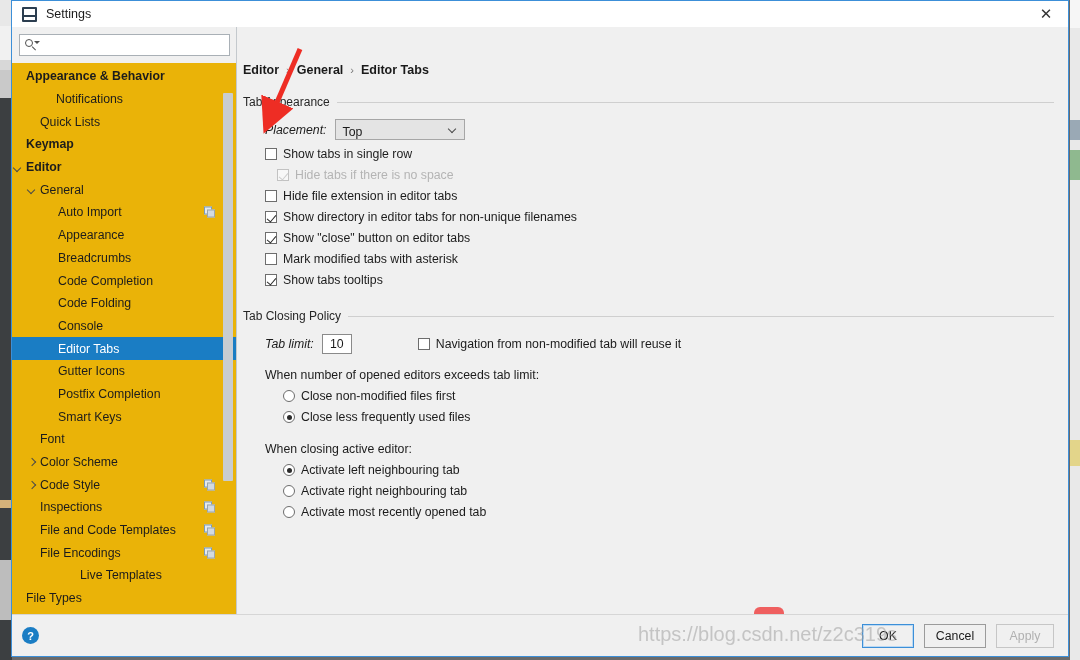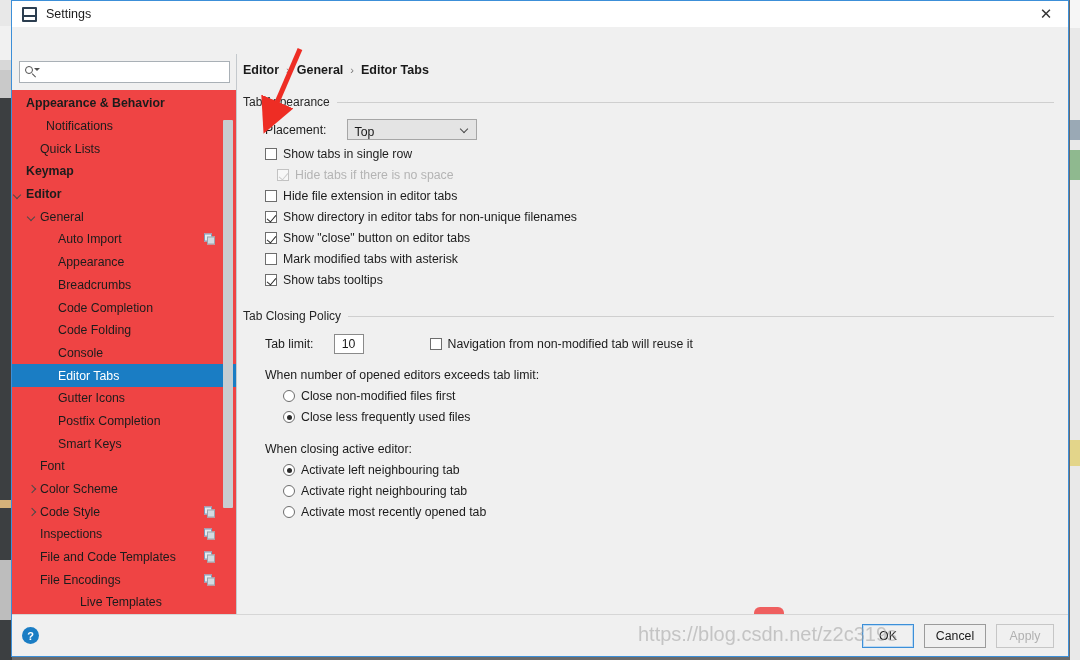--- a/index.html
+++ b/index.html
@@ -52,24 +52,23 @@
   #title-text { margin-left:9px; font-size:12.5px; color:#1a1a1a; }
   #close-btn {
     position:absolute; right:0; top:0; width:44px; height:26px;
     display:flex; align-items:center; justify-content:center;
     font-size:15px; color:#333; cursor:pointer;
   }
   #body-area { flex:1; display:flex; position:relative; min-height:0; }
 
   
   #sidebar {
-    width:225px; background:#ef4444; position:relative;
+    width:225px; background:#eab308; position:relative;
     display:flex; flex-direction:column; flex:0 0 225px;
     border-right:1px solid #c4c9cd;
-    margin-top:27px;
   }
   #search-wrap { padding:7px 6px 7px 7px; background:#f0f0f0; }
   #search-box {
     height:22px; background:#ffffff; border:1px solid #a9b0b6;
     display:flex; align-items:center; padding-left:5px;
   }
   #search-icon { width:13px; height:13px; position:relative; flex:0 0 13px; }
   #search-icon .lens {
     position:absolute; left:0; top:0; width:8px; height:8px;
     border:1.4px solid #505050; border-radius:50%;
@@ -147,21 +146,21 @@
 
   .group { margin-top:18px; position:relative; }
   .group-title {
     position:relative; display:flex; align-items:center;
     font-size:12px; color:#262626;
   }
   .group-title .label { padding-right:7px; background:#f0f0f0; white-space:nowrap;}
   .group-title .rule { flex:1; height:1px; background:#cfcfcf; }
 
   .field-row { display:flex; align-items:center; margin-top:10px; padding-left:22px; }
-  .field-label { font-size:12.3px; color:#1c1c1c; margin-right:20px; }
+  .field-label { font-size:12.3px; color:#1c1c1c; margin-right:8px;font-style:italic; }
   .combo {
     width:130px; height:21px; background:#e4e4e4; border:1px solid #a6a6a6;
     display:flex; align-items:flex-end; padding-left:7px; font-size:12.3px;
     color:#1a1a1a; position:relative; cursor:pointer;
   }
   .combo .chev {
     position:absolute; right:9px; top:6px; width:6px; height:6px;
     border-right:1.4px solid #4a4a4a; border-bottom:1.4px solid #4a4a4a;
     transform:rotate(45deg);
   }
@@ -294,21 +293,21 @@
           </div>
           <input id="search-input" type="text" placeholder="" style="">
         </div>
       </div>
 
       <div id="tree">
           <div class="tree-row bold">
             <span class="tw"></span>
             <span>Appearance &amp; Behavior</span>
           </div>
-          <div class="tree-row" style="padding-left: 20px; text-align: right;">
+          <div class="tree-row" style="padding-left: 30px; text-align: right;">
             <span class="tw"></span>
             <span>Notifications</span>
           </div>
           <div class="tree-row" style="padding-left: 14px;">
             <span class="tw"></span>
             <span>Quick Lists</span>
           </div>
           <div class="tree-row bold">
             <span class="tw"></span>
             <span>Keymap</span>

